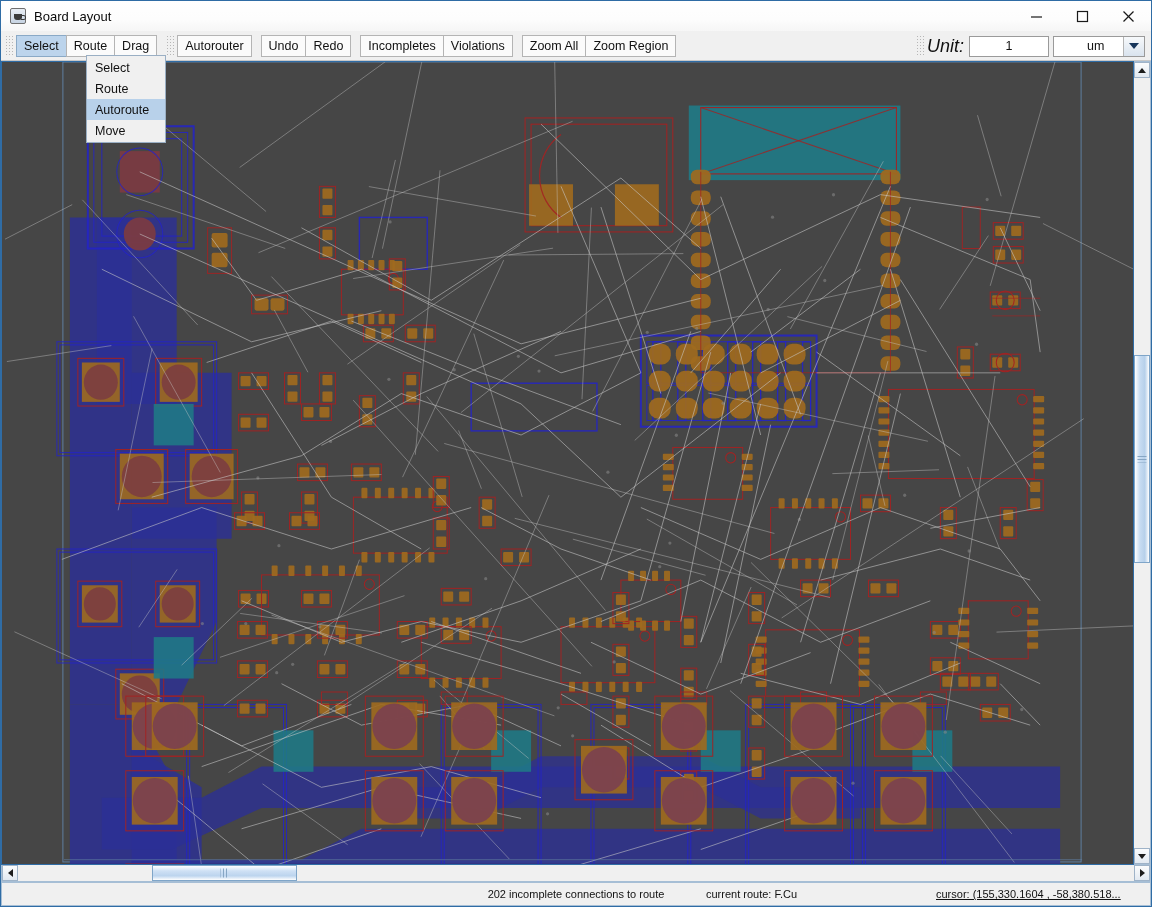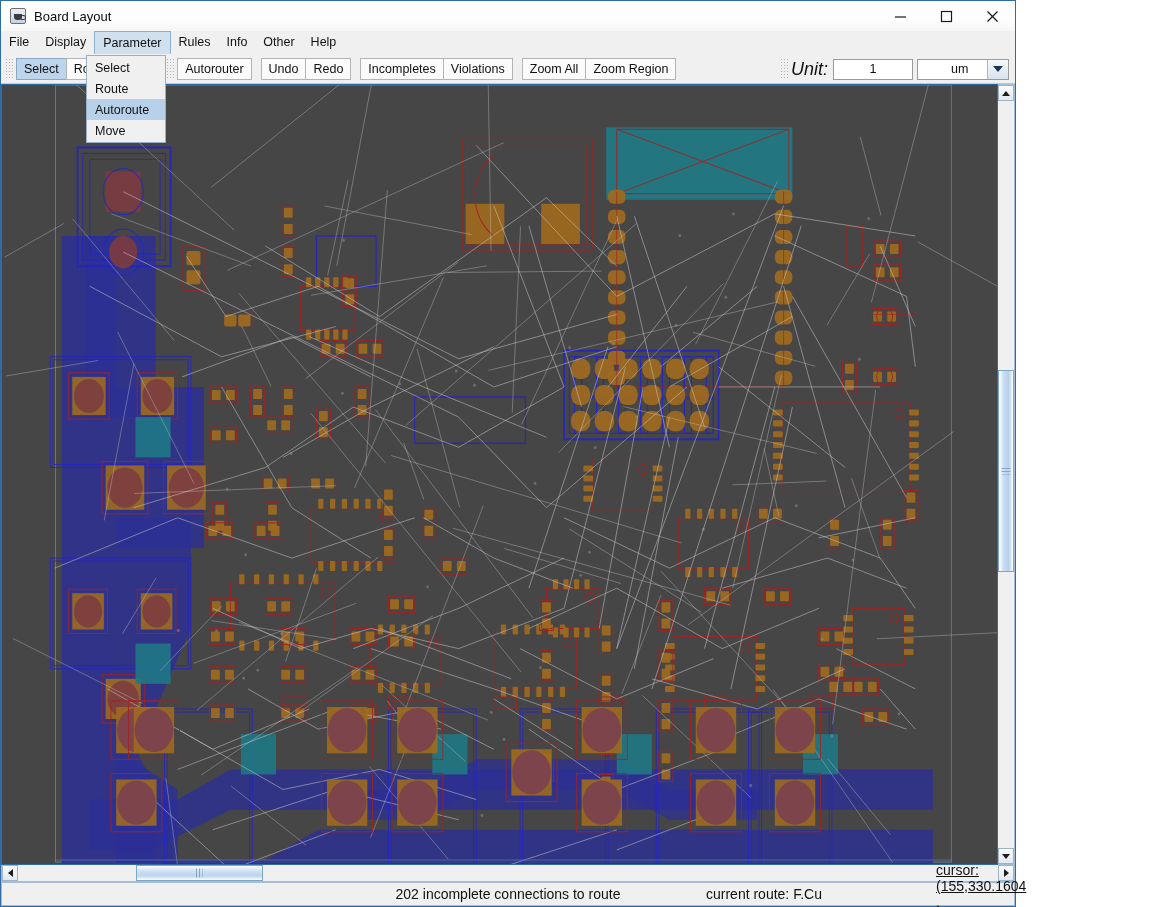--- a/index.html
+++ b/index.html
@@ -4,21 +4,21 @@
 <style>
   * { box-sizing: border-box; margin: 0; padding: 0; }
   html, body {
     width: 1152px; height: 907px;
     font-family: "Liberation Sans", sans-serif;
     background: #ffffff;
     overflow: hidden;
   }
   #app {
     position: relative;
-    width: 1016px; height: 907px;
+    width: 1152px; height: 907px;
     border: 1px solid #2f6ca5;
     background: #ef4444;
     display: flex; flex-direction: column;
   }
 
   
   .titlebar {
     height: 30px; flex: none;
     background: linear-gradient(to bottom,#ffffff 0%, #fdfdfd 60%, #f6f6f6 100%);
     display: flex; align-items: center;
@@ -196,21 +196,21 @@
   .arrow-left { width:0;height:0;border-top:4px solid transparent;border-bottom:4px solid transparent;border-right:5px solid #1c1c1c; }
   .arrow-right { width:0;height:0;border-top:4px solid transparent;border-bottom:4px solid transparent;border-left:5px solid #1c1c1c; }
 
   
   .statusbar {
     height: 24px; flex: none;
     background: #f0f0f0;
     border: 1px solid #a6bed5;
     display: flex; align-items: center;
     position: relative;
-    font-size: 14px; color: #111;
+    font-size: 11px; color: #111;
   }
   .status-center {
     position: absolute; left: 0; right: 0; text-align: center;
   }
   .status-layer { position: absolute; left: 704px; }
   .status-cursor { position: absolute; left: 934px; text-decoration: underline; }
 </style>
 </head>
 <body>
 
@@ -232,29 +232,20 @@
       </div>
       <div class="win-btn">
         <svg width="13" height="13" viewBox="0 0 13 13">
             <line x1="1.5" y1="1.5" x2="11.5" y2="11.5" stroke="#1a1a1a" stroke-width="1.2"></line>
             <line x1="11.5" y1="1.5" x2="1.5" y2="11.5" stroke="#1a1a1a" stroke-width="1.2"></line>
           </svg>
       </div>
     </div>
   </div>
 
-  <div class="menubar">
-    <div class="menu-item">File</div>
-    <div class="menu-item">Display</div>
-    <div class="menu-item active">Parameter</div>
-    <div class="menu-item">Rules</div>
-    <div class="menu-item">Info</div>
-    <div class="menu-item">Other</div>
-    <div class="menu-item">Help</div>
-  </div>
 
   <div class="toolbar">
     <div class="grip"></div>
     <div class="tbtn selected">Select</div>
     <div class="tbtn">Route</div>
     <div class="tbtn">Drag</div>
     <div class="grip" style="margin-left:10px"></div>
     <div class="tbtn">Autorouter</div>
     <div class="tb-sep"></div>
     <div class="tbtn">Undo</div>

